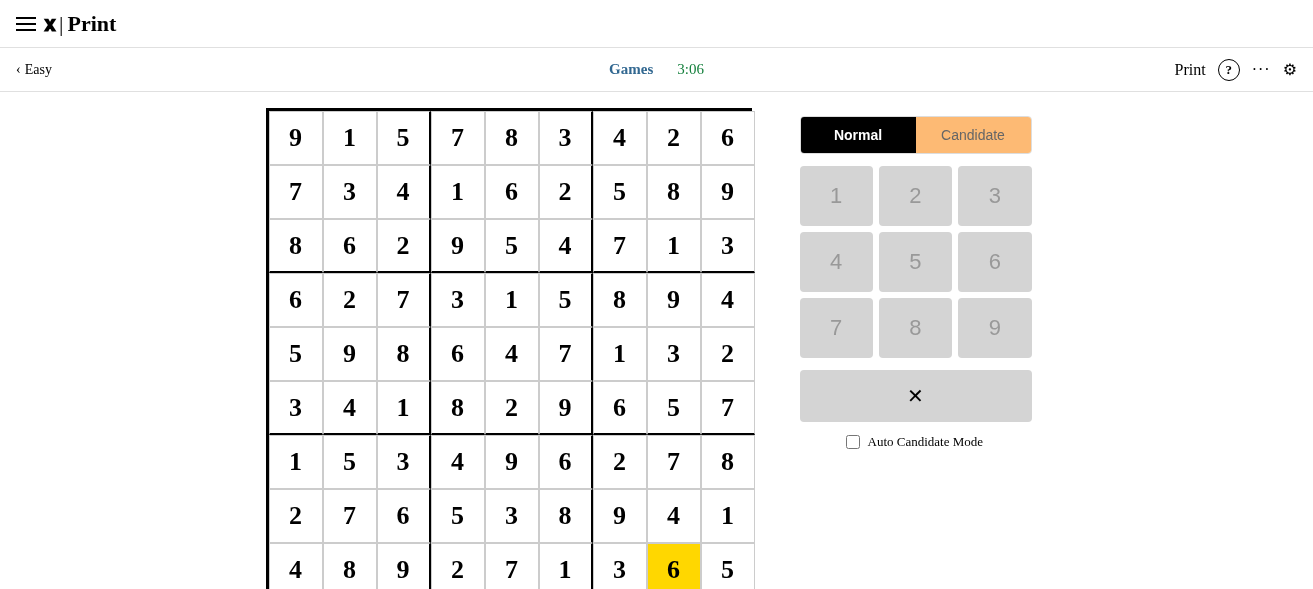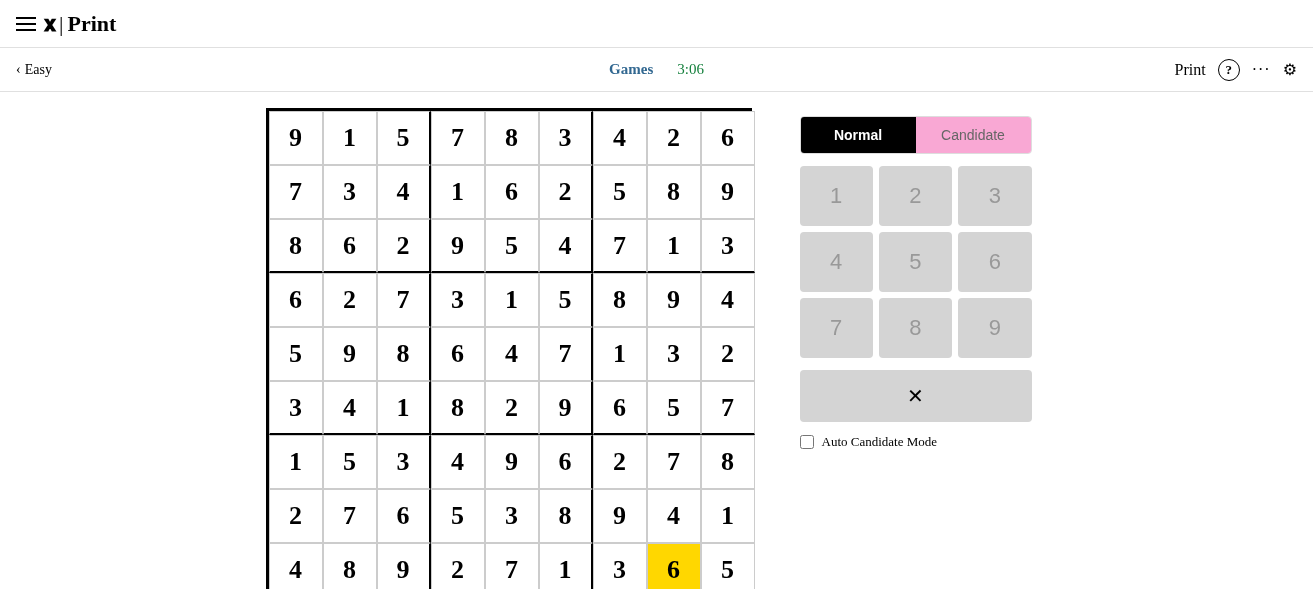--- a/index.html
+++ b/index.html
@@ -155,21 +155,21 @@
       border-radius: 4px;
       overflow: hidden;
       width: 232px;
     }
     .mode-btn {
       flex: 1;
       padding: 10px 0;
       text-align: center;
       font-size: 14px;
       cursor: pointer;
-      background: #f9a8d4;
+      background: #fdba74;
       color: #666;
       border: none;
     }
     .mode-btn.active {
       background: #000;
       color: #fff;
       font-weight: bold;
     }
 
     
@@ -206,20 +206,21 @@
       justify-content: center;
     }
 
     
     .auto-candidate {
       display: flex;
       align-items: center;
       gap: 8px;
       font-size: 13px;
       color: #000;
+      margin-left: 46px;
     }
     .auto-candidate input[type=checkbox] {
       width: 14px; height: 14px;
     }
   </style>
 </head>
 <body>
 
 <div class="header">
   <div class="header-left">

